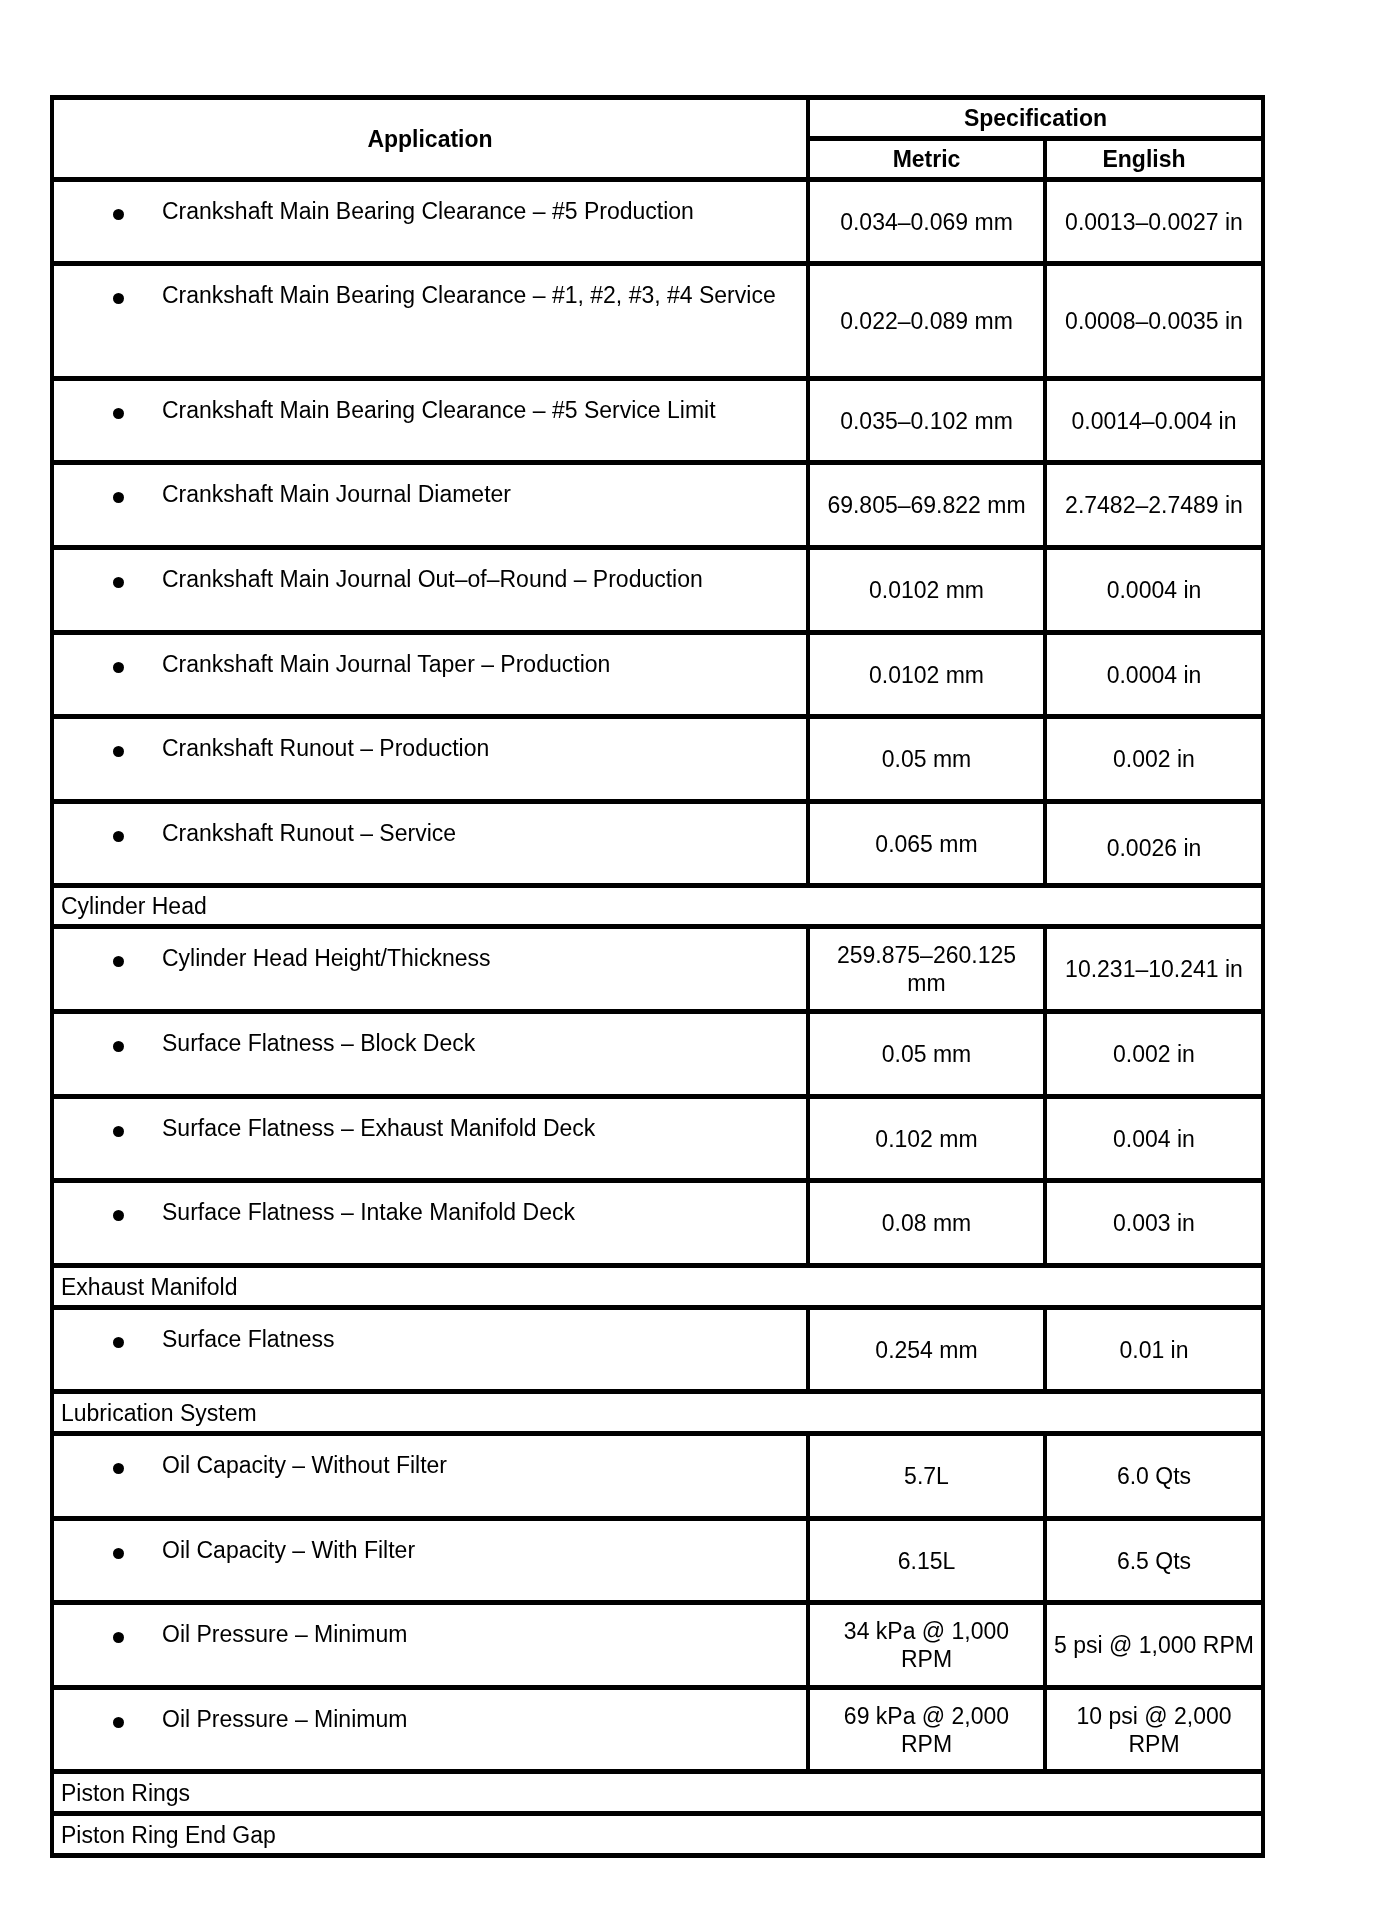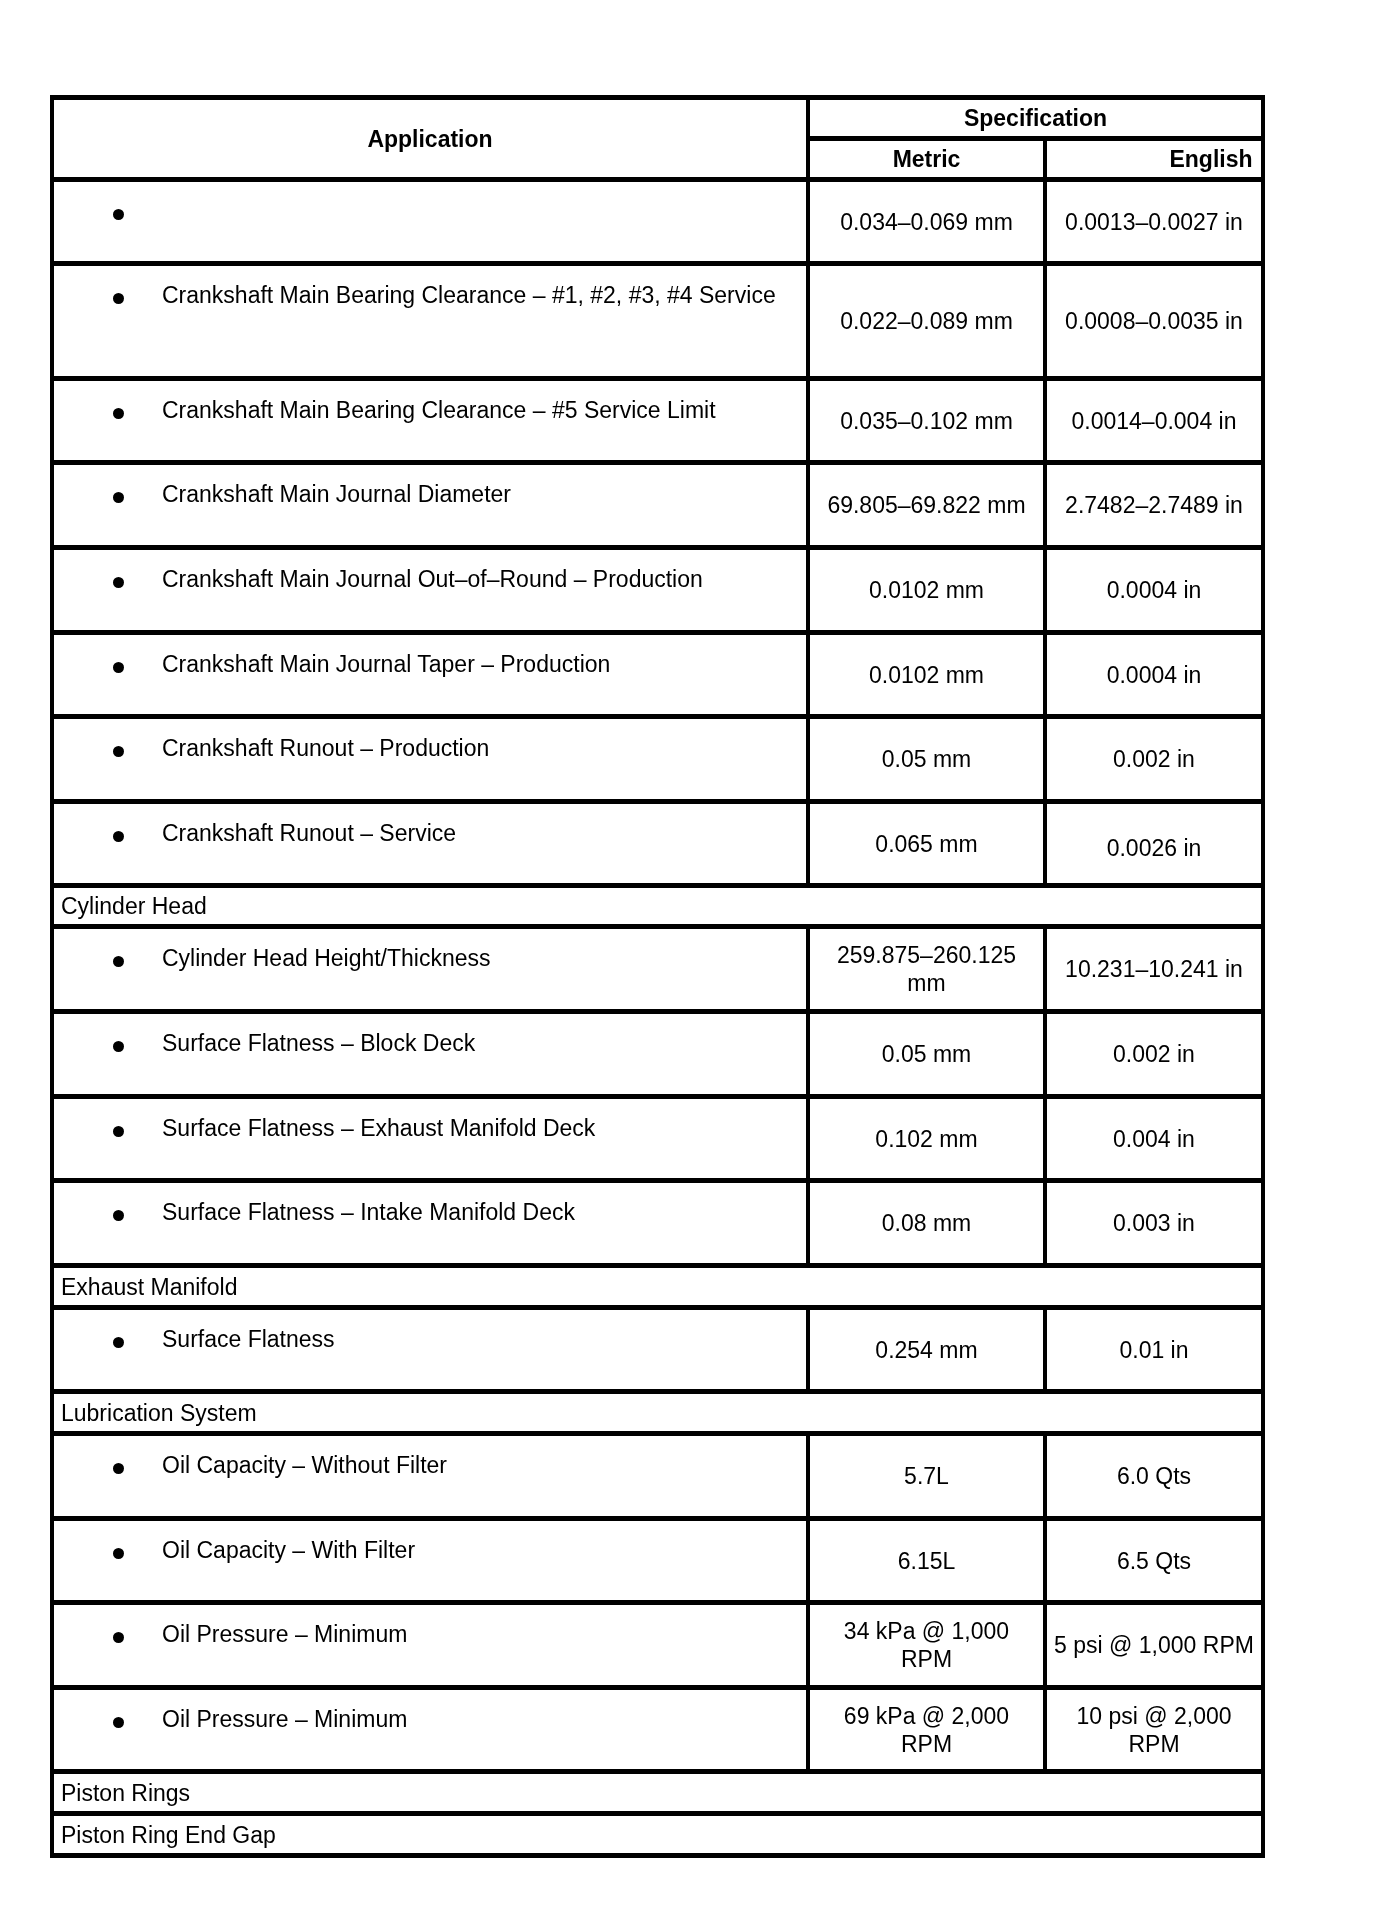--- a/index.html
+++ b/index.html
@@ -24,27 +24,28 @@
 
   <div class="cell hdr" style="left:4px; top:5px; width:752px; height:77px;">
     <span>Application</span>
   </div>
   <div class="cell hdr" style="left:760px; top:5px; width:451px; height:36px;">
     <span>Specification</span>
   </div>
   <div class="cell hdr" style="left:760px; top:46px; width:233px; height:36px;">
     <span>Metric</span>
   </div>
-  <div class="cell hdr" style="left:1054px; top:46px; width:214px; height:36px;">
+  <div class="cell hdr" style="left:987px; top:46px; width:214px; height:36px;">
     <span>English</span>
   </div>
 
   <div id="rows-container">
       <div class="cell app" style="left: 4px; top: 87px; width: 752px; height: 79px;">
         <span class="bullet"></span>
+        <span class="app-text">Crankshaft Main Bearing Clearance – #5 Production</span>
       </div>
       <div class="cell val" style="left: 760px; top: 87px; width: 233px; height: 79px; padding: 0px 6px; box-sizing: border-box;">
         <span>0.034–0.069 mm</span>
       </div>
       <div class="cell val" style="left: 997px; top: 87px; width: 214px; height: 79px; padding: 0px 4px; box-sizing: border-box;">
         <span>0.0013–0.0027 in</span>
       </div>
       <div class="cell app" style="left: 4px; top: 171px; width: 752px; height: 110px;">
         <span class="bullet"></span>
         <span class="app-text">Crankshaft Main Bearing Clearance – #1, #2, #3, #4 Service</span>

